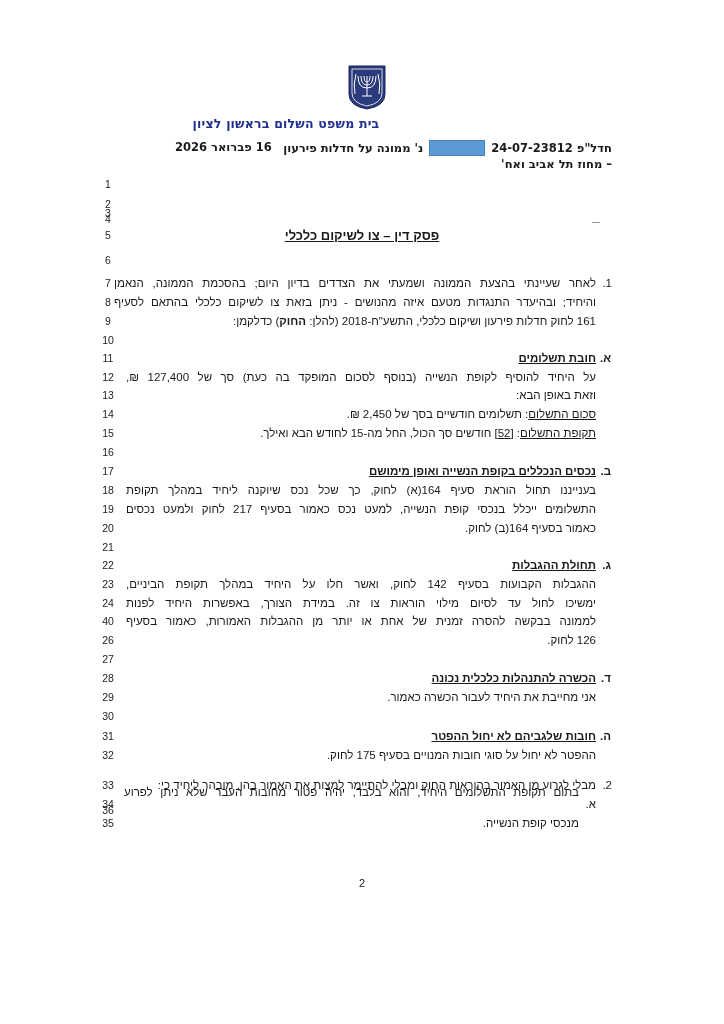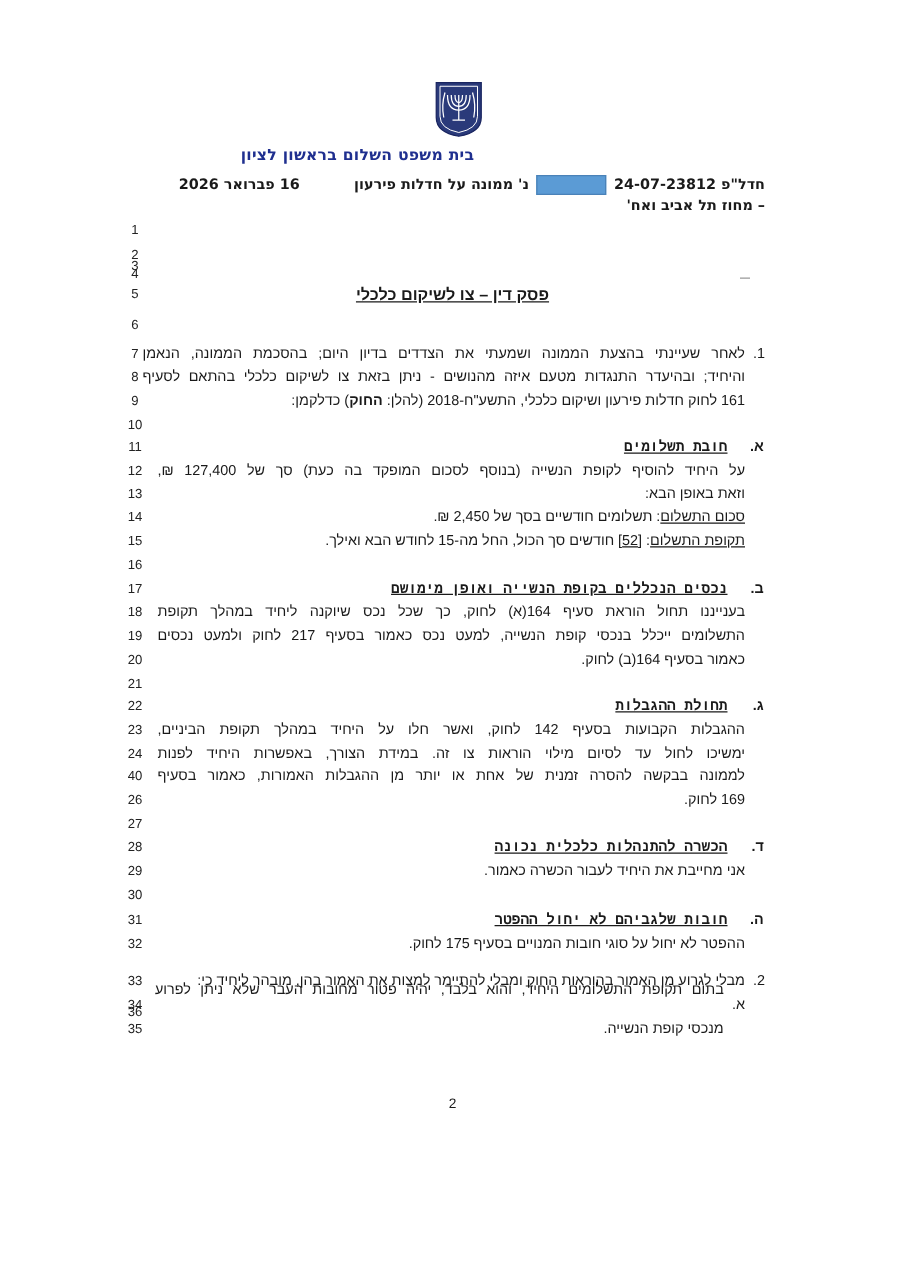--- a/index.html
+++ b/index.html
@@ -2,34 +2,34 @@
 <html><head>
   <meta charset="utf-8">
   <style>
     html, body { margin: 0; padding: 0; background: #ffffff; }
     body { width: 724px; height: 1024px; position: relative; overflow: hidden;
            font-family: "DejaVu Sans", sans-serif; color: #1a1a1a; }
     .abs { position: absolute; }
     .logo { left: 347px; top: 64px; width: 40px; height: 46px; }
     .court-name { left: 0; width: 572px; top: 116px; text-align: center; direction: rtl;
                   color: #1f2f8f; font-weight: bold; font-size: 12.5px; letter-spacing: 0.2px; }
-    .hdr { font-weight: bold; font-size: 11.5px; direction: rtl; white-space: nowrap; }
+    .hdr { font-weight: bold; font-size: 11.5px; direction: rtl; white-space: nowrap; margin-left: 32px; }
     .case-line { right: 112px; top: 140px; }
     .case-line2 { right: 112px; top: 157px; }
     .date { left: 143px; top: 140px; direction: rtl; }
     .redact { display: inline-block; width: 54px; height: 14px; background: #5b9bd5;
               border: 1px solid #4a82b8; vertical-align: middle; margin: 0 2px; }
     .dash-mark { left: 592px; top: 222px; width: 8px; height: 1px; background: #999; }
     .ln { left: 96px; width: 24px; text-align: center; font-size: 10.5px; color: #222;
           font-family: "Liberation Sans", sans-serif; }
     .line { direction: rtl; font-size: 11.5px; white-space: nowrap; font-family: "Liberation Sans", sans-serif; }
     .title { left: 0; width: 724px; text-align: center; top: 228px; font-weight: bold;
              font-size: 13px; text-decoration: underline; direction: rtl; font-family: Liberation Sans, sans-serif; }
     .sub-label { right: 113px; font-weight: bold; }
-    .sub-title { right: 142px; font-weight: bold; text-decoration: underline; font-family: Liberation Mono, monospace; }
+    .sub-title { right: 128px; font-weight: bold; text-decoration: underline; }
     .u { text-decoration: underline; }
     .b { font-weight: bold; }
     .justify { text-align: justify; text-align-last: justify; width: 482px; }
     .justify2 { text-align: justify; text-align-last: justify; width: 470px; }
     .pagenum { left: 0; width: 724px; text-align: center; top: 877px; font-size: 11px;
                font-family: "Liberation Sans", sans-serif; }
   </style>
 </head>
 <body>
 
@@ -122,21 +122,21 @@
 <div class="abs line sub-title" style="top:465px">נכסים הנכללים בקופת הנשייה ואופן מימושם</div>
 <div class="abs line justify2" style="right:128px; top:484px">בענייננו תחול הוראת סעיף 164(א) לחוק,  כך שכל נכס שיוקנה ליחיד במהלך תקופת</div>
 <div class="abs line justify2" style="right:128px; top:503px">התשלומים ייכלל בנכסי קופת הנשייה, למעט נכס כאמור בסעיף 217 לחוק ולמעט נכסים</div>
 <div class="abs line" style="right:128px; top:522px">כאמור בסעיף 164(ב) לחוק.</div>
 
 <div class="abs line sub-label" style="top:559px">ג.</div>
 <div class="abs line sub-title" style="top:559px">תחולת ההגבלות</div>
 <div class="abs line justify2" style="right:128px; top:578px">ההגבלות הקבועות בסעיף 142 לחוק, ואשר חלו על היחיד במהלך תקופת הביניים,</div>
 <div class="abs line justify2" style="right:128px; top:597px">ימשיכו לחול עד לסיום מילוי הוראות צו זה. במידת הצורך, באפשרות היחיד לפנות</div>
 <div class="abs line justify2" style="right:128px; top:615px">לממונה בבקשה להסרה זמנית של אחת או יותר מן ההגבלות האמורות, כאמור בסעיף</div>
-<div class="abs line" style="right:128px; top:634px">169 לחוק.</div>
+<div class="abs line" style="right:128px; top:634px">126 לחוק.</div>
 
 <div class="abs line sub-label" style="top:672px">ד.</div>
 <div class="abs line sub-title" style="top:672px">הכשרה להתנהלות  כלכלית נכונה</div>
 <div class="abs line" style="right:128px; top:691px">אני מחייבת את היחיד לעבור הכשרה כאמור.</div>
 
 <div class="abs line sub-label" style="top:730px">ה.</div>
 <div class="abs line sub-title" style="top:730px">חובות שלגביהם לא יחול ההפטר</div>
 <div class="abs line" style="right:128px; top:749px">ההפטר לא יחול על סוגי חובות המנויים בסעיף 175 לחוק.</div>
 
 <div class="abs line" style="right:112px; top:779px">2.</div>

